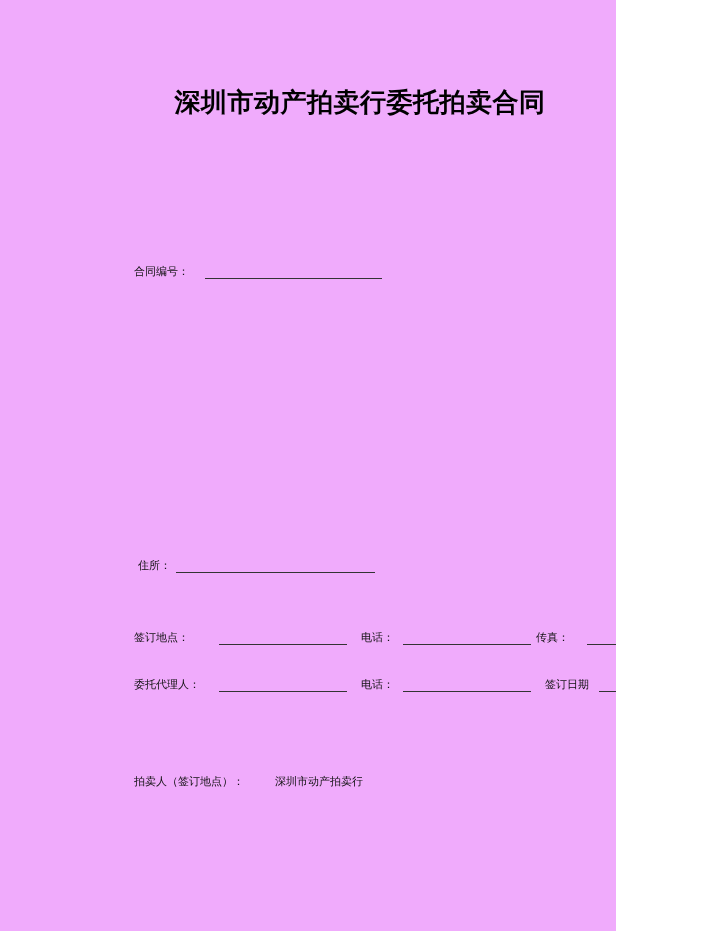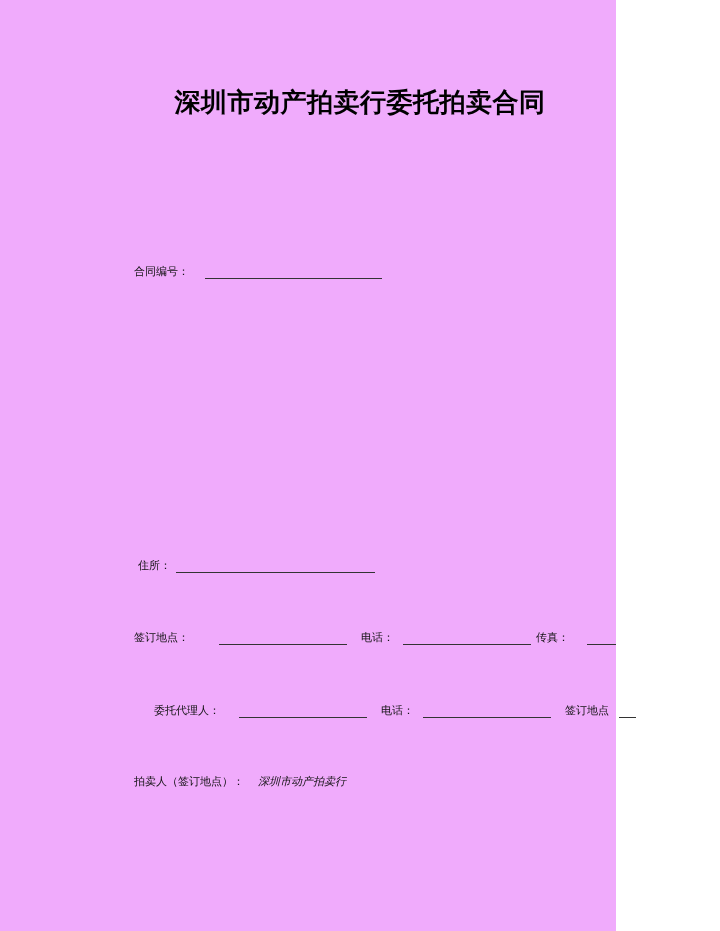--- a/index.html
+++ b/index.html
@@ -80,27 +80,27 @@
 
   <div class="field-row" style="top:628px; width:490px;">
     <span class="seg label" style="left:0;">签订地点：</span>
     <span class="blank" style="left:85px; width:128px;"></span>
     <span class="seg label" style="left:227px;">电话：</span>
     <span class="blank" style="left:269px; width:128px;"></span>
     <span class="seg label" style="left:402px;">传真：</span>
     <span class="blank" style="left:453px; width:29px;"></span>
   </div>
 
-  <div class="field-row" style="top:701px; width:490px;margin-left:20px;">
+  <div class="field-row" style="top:675px; width:490px;">
     <span class="seg label" style="left:0;">委托代理人：</span>
     <span class="blank" style="left:85px; width:128px;"></span>
     <span class="seg label" style="left:227px;">电话：</span>
     <span class="blank" style="left:269px; width:128px;"></span>
-    <span class="seg label" style="left:411px;">签订地点</span>
+    <span class="seg label" style="left:411px;">签订日期</span>
     <span class="blank" style="left:465px; width:17px;"></span>
   </div>
 
   <div class="field-row" style="top:772px; width:300px;">
     <span class="seg label" style="left:0;">拍卖人（签订地点）：</span>
-    <span class="seg label" style="left:124px;font-style:italic;">深圳市动产拍卖行</span>
+    <span class="seg label" style="left:141px;">深圳市动产拍卖行</span>
   </div>
 
 </div>
 
 </body></html>

